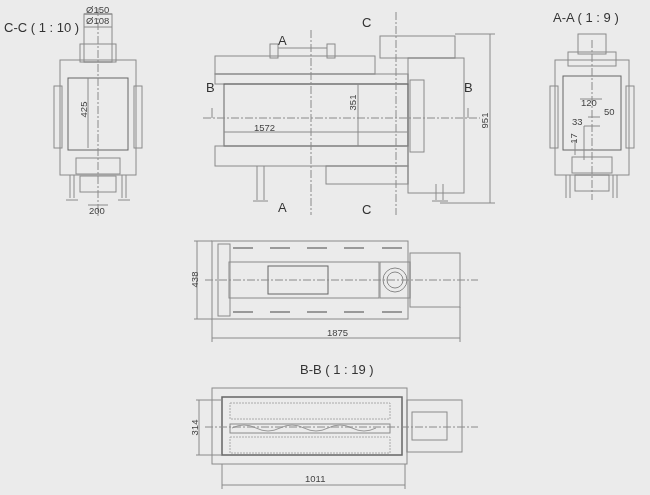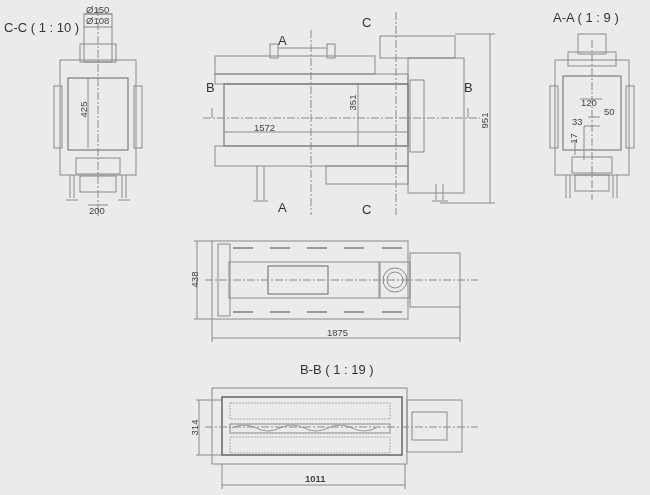--- a/index.html
+++ b/index.html
@@ -158,13 +158,13 @@
 <div class="dim" style="left:581px;top:89px;margin-top:8px;">120</div>
 <div class="dim" style="left:592px;top:106px;margin-left:12px;">50</div>
 <div class="dim" style="left:572px;top:116px;">33</div>
 <div class="dim vert" style="left:568px;top:133px;">17</div>
 
 <div class="dim vert" style="left:187px;top:274px;">438</div>
 <div class="dim" style="left:327px;top:327px;">1875</div>
 
 <div class="lbl" style="left:300px;top:362px;">B-B ( 1 : 19 )</div>
 <div class="dim vert" style="left:187px;top:422px;">314</div>
-<div class="dim" style="left:305px;top:473px;font-weight:bold;">1011</div>
+<div class="dim" style="left:305px;top:473px;">1011</div>
 
 </body></html>

